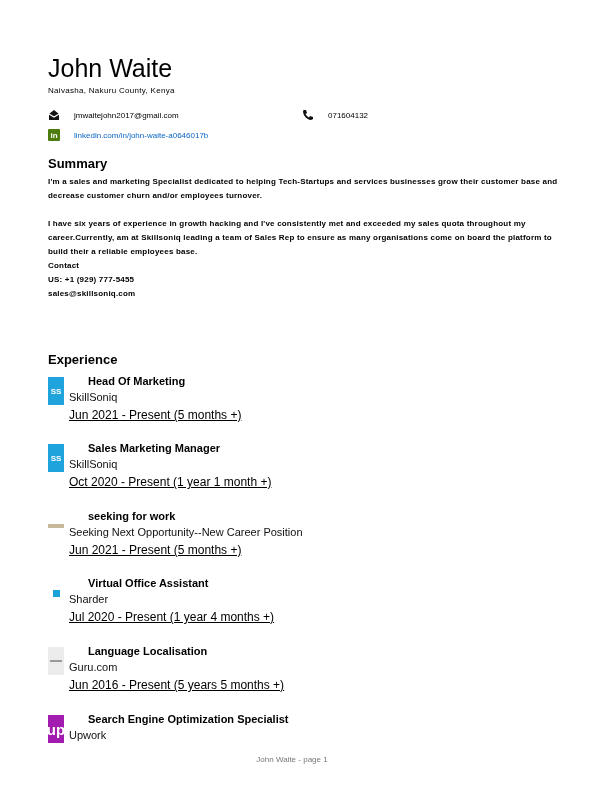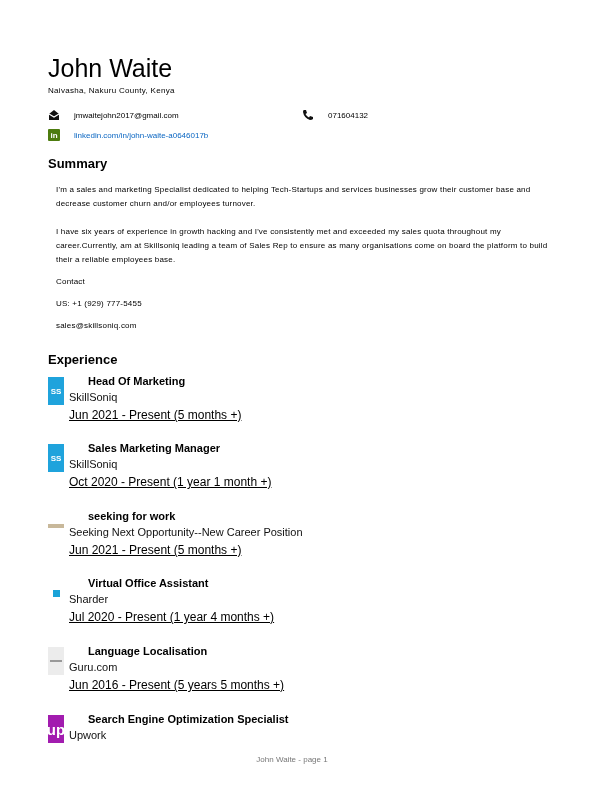--- a/index.html
+++ b/index.html
@@ -5,21 +5,21 @@
   html, body { margin:0; padding:0; background:#fff; }
   body { width:612px; height:792px; position:relative; overflow:hidden;
          font-family:"Liberation Sans", sans-serif; color:#000; }
   .name { position:absolute; left:48px; top:54px; font-size:25px; line-height:28px; }
   .loc { position:absolute; left:48px; top:86px; font-size:8px; letter-spacing:0.3px; }
   .contact { position:absolute; font-size:8px; display:flex; align-items:center; }
   .contact .ic { width:12px; height:12px; margin-right:14px; display:inline-flex; align-items:center; justify-content:center; }
   .link { color:#0a66c2; }
   h2 { position:absolute; left:48px; margin:0; font-size:13px; font-weight:bold; }
   .summary { position:absolute; left:48px; top:175px; width:520px; font-size:8px; line-height:14px; letter-spacing:0.2px; }
-  .summary p { margin:8px; }
+  .summary p { margin:0;font-weight:bold; }
   .job { position:absolute; left:48px; }
   .logo { position:absolute; left:0; top:2px; width:16px; height:28px; display:flex; align-items:center; justify-content:center; font-size:8px; font-weight:bold; }
   .jt { position:absolute; left:21px; top:0; font-size:11px; font-weight:bold; white-space:nowrap;padding-left:19px; }
   .co { position:absolute; left:21px; top:16px; font-size:11px; white-space:nowrap; color:#111; }
   .dt { position:absolute; left:21px; top:33px; font-size:12px; white-space:nowrap;text-decoration:underline; }
   .footer { position:absolute; left:0; width:584px; top:755px; text-align:center; font-size:8px; color:#777; }
 </style>
 </head>
 <body>
 

